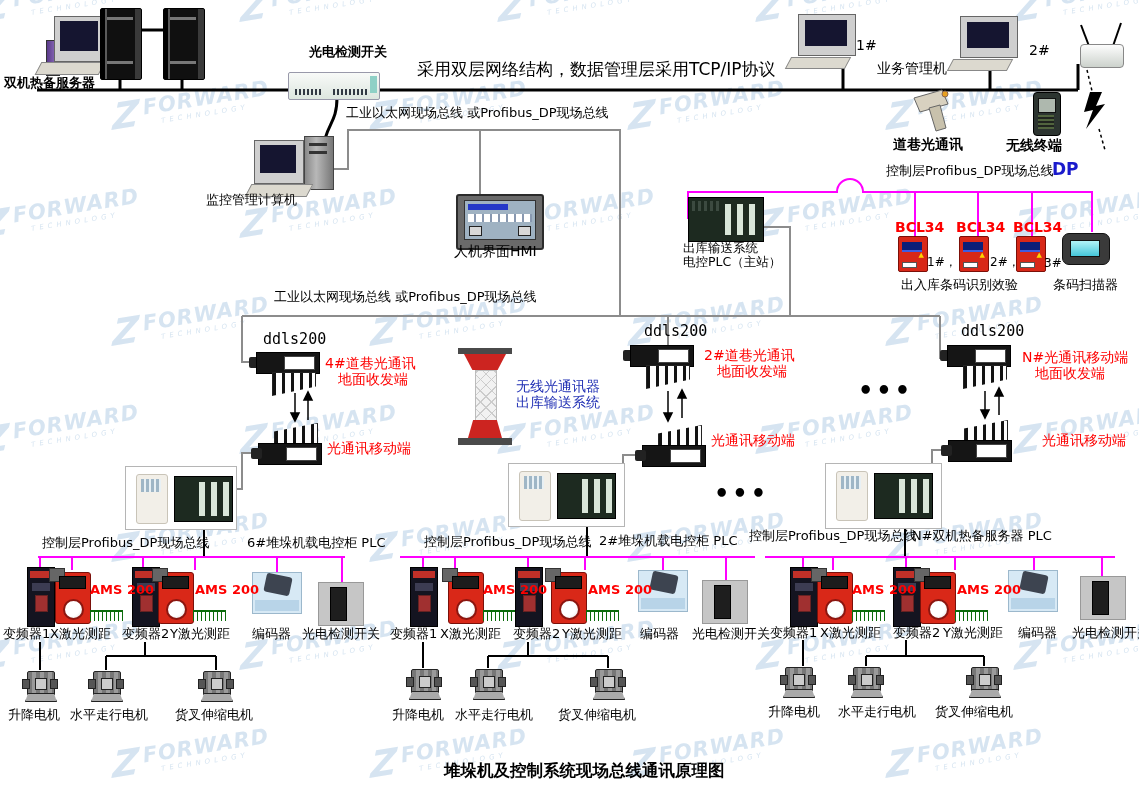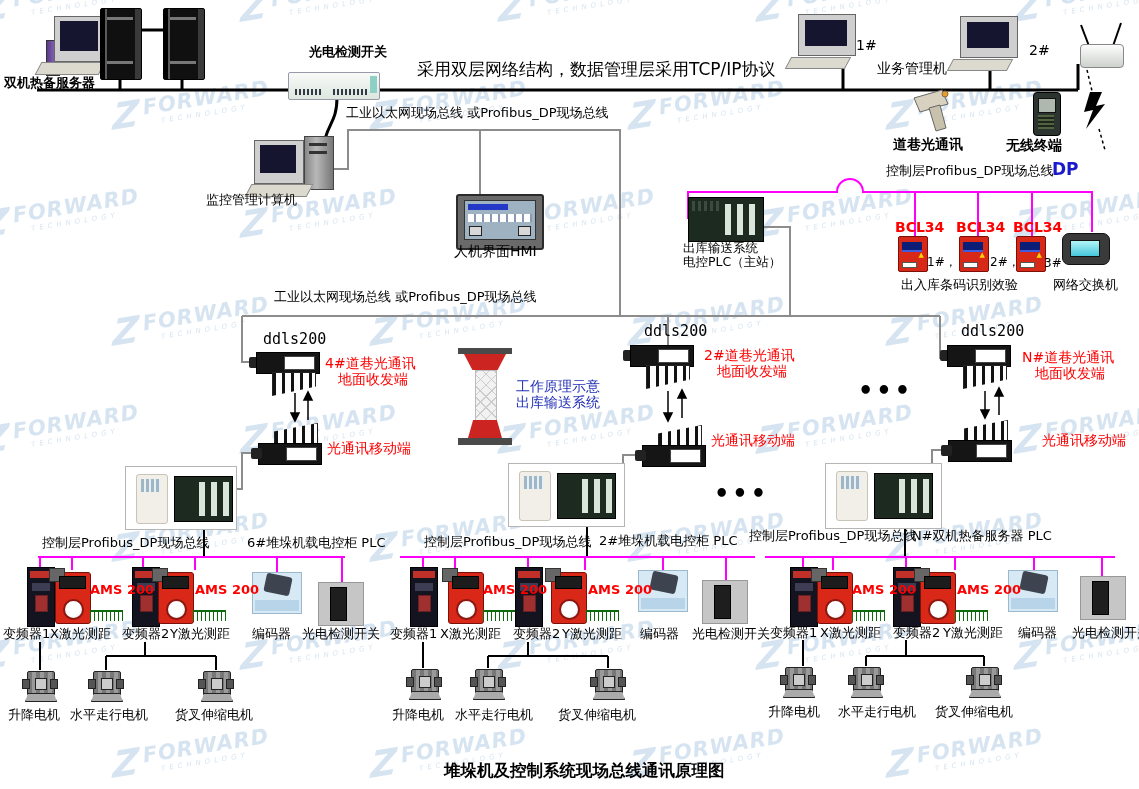--- a/index.html
+++ b/index.html
@@ -657,44 +657,44 @@
     <div>出库输送系统</div>
     <div>电控PLC（主站）</div>
   </div>
   <div class="lbl b red" style="left:895px;top:220px;font-size:14px">BCL34</div>
   <div class="lbl b red" style="left:956px;top:220px;font-size:14px">BCL34</div>
   <div class="lbl b red" style="left:1013px;top:220px;font-size:14px">BCL34</div>
   <div class="lbl" style="left:927px;top:256px;font-size:12px">1#，</div>
   <div class="lbl" style="left:990px;top:256px;font-size:12px">2#，</div>
   <div class="lbl" style="left:1044px;top:257px;font-size:12px">3#</div>
   <div class="lbl" style="left:901px;top:278px">出入库条码识别效验</div>
-  <div class="lbl" style="left:1053px;top:278px">网络交换机</div>
+  <div class="lbl" style="left:1053px;top:278px">条码扫描器</div>
   <div class="lbl" style="left:274px;top:290px">工业以太网现场总线  或Profibus_DP现场总线</div>
 
   <div class="lbl" style="left:263px;top:331px;font-size:15px;font-family:'DejaVu Sans Mono',monospace">ddls200</div>
   <div class="lbl" style="left:644px;top:323px;font-size:15px;font-family:'DejaVu Sans Mono',monospace">ddls200</div>
   <div class="lbl" style="left:961px;top:323px;font-size:15px;font-family:'DejaVu Sans Mono',monospace">ddls200</div>
 
   <div class="lbl red" style="left:325px;top:356px;font-size:14px">
     <div>4#道巷光通讯</div>
     <div style="margin-left:13px">地面收发端</div>
   </div>
   <div class="lbl red" style="left:704px;top:348px;font-size:14px">
     <div>2#道巷光通讯</div>
     <div style="margin-left:13px">地面收发端</div>
   </div>
   <div class="lbl red" style="left:1022px;top:350px;font-size:14px">
-    <div>N#道巷光通讯</div>
+    <div>N#光通讯移动端</div>
     <div style="margin-left:13px">地面收发端</div>
   </div>
   <div class="lbl red" style="left:327px;top:441px;font-size:14px">光通讯移动端</div>
   <div class="lbl red" style="left:711px;top:433px;font-size:14px">光通讯移动端</div>
   <div class="lbl red" style="left:1042px;top:433px;font-size:14px">光通讯移动端</div>
   <div class="lbl blue" style="left:516px;top:379px;font-size:14px">
-    <div>工作原理示意</div>
+    <div>无线光通讯器</div>
     <div>出库输送系统</div>
   </div>
   <div class="lbl dots" style="left:858px;top:378px">•••</div>
   <div class="lbl dots" style="left:714px;top:481px">•••</div>
 
   <div class="lbl" style="left:42px;top:536px">控制层Profibus_DP现场总线</div>
   <div class="lbl" style="left:247px;top:536px">6#堆垛机载电控柜 PLC</div>
   <div class="lbl" style="left:424px;top:535px">控制层Profibus_DP现场总线</div>
   <div class="lbl" style="left:599px;top:534px">2#堆垛机载电控柜 PLC</div>
   <div class="lbl" style="left:749px;top:529px">控制层Profibus_DP现场总线</div>

